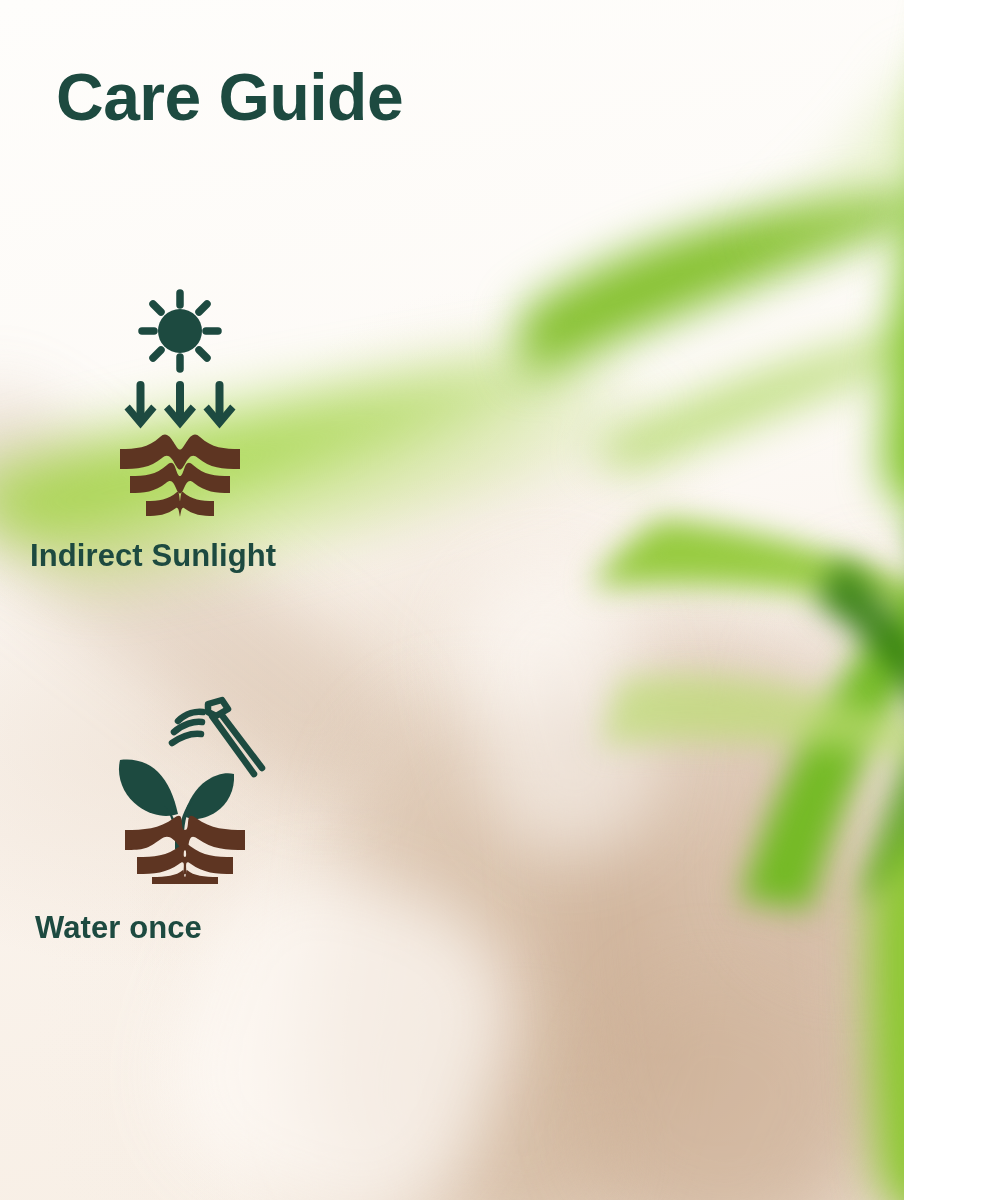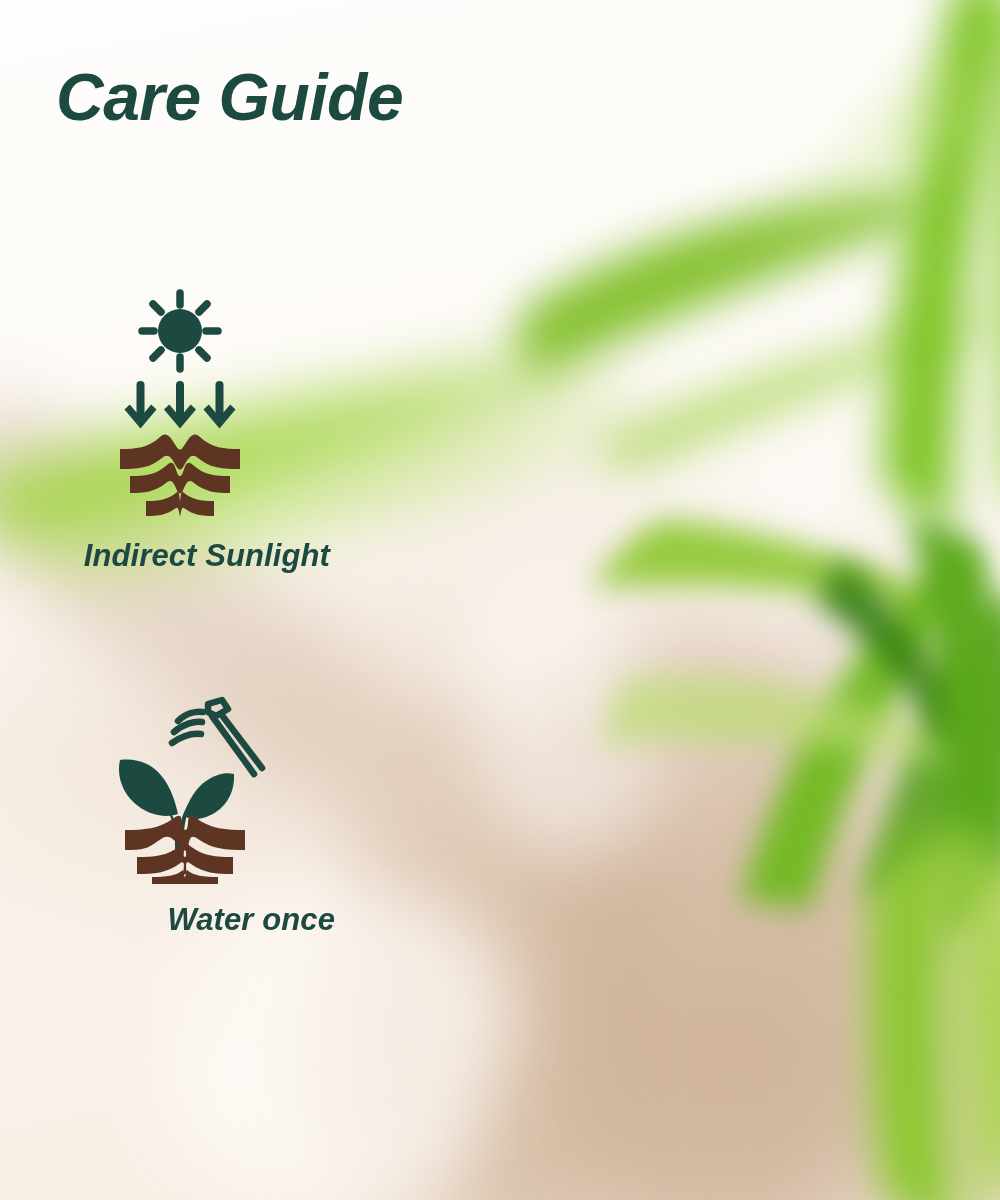--- a/index.html
+++ b/index.html
@@ -2,26 +2,25 @@
 <html><head>
 <meta charset="utf-8">
 <style>
   html, body {
     margin: 0;
     padding: 0;
     background: #ffffff;
   }
   #stage {
     position: relative;
-    width: 1000px;
+    width: 904px;
     height: 1200px;
     overflow: hidden;
     background: #c4b5fd;
     font-family: "Liberation Sans", sans-serif;
-    font-style: italic;
   }
 
   
   .bg-layer {
     position: absolute;
     inset: 0;
     overflow: hidden;
   }
   .bg-base {
     position: absolute;
@@ -70,40 +69,40 @@
     font-weight: 700;
     letter-spacing: -0.5px;
     color: #1d4a40;
     line-height: 1;
     white-space: nowrap;
   }
 
   .care-item {
     position: absolute;
     width: 300px;
-    text-align: right;
+    text-align: left;
   }
   .care-item .icon-wrap {
     display: block;
     margin: 0 auto;
   }
   .care-label {
     margin-top: 16px;
     font-size: 31px;
     font-weight: 700;
     color: #1d4a40;
     line-height: 1.28;
     letter-spacing: 0.1px;
   }
   #item-sun  { left: 30px;  top: 286px; }
   #item-water{ left: 35px;  top: 694px; }
   #item-sun .icon-wrap   { width: 124px; height: 236px; }
   #item-water .icon-wrap { width: 162px; height: 190px; }
   #item-sun .care-label  { margin-top: 14px; }
-  #item-water .care-label{ margin-top: 16px; }
+  #item-water .care-label{ margin-top: 24px; }
 </style>
 </head>
 <body>
 
 <div id="stage">
 
   <div class="bg-layer">
     <div class="bg-base"></div>
 
     <div class="shadow-streak s1"></div>

